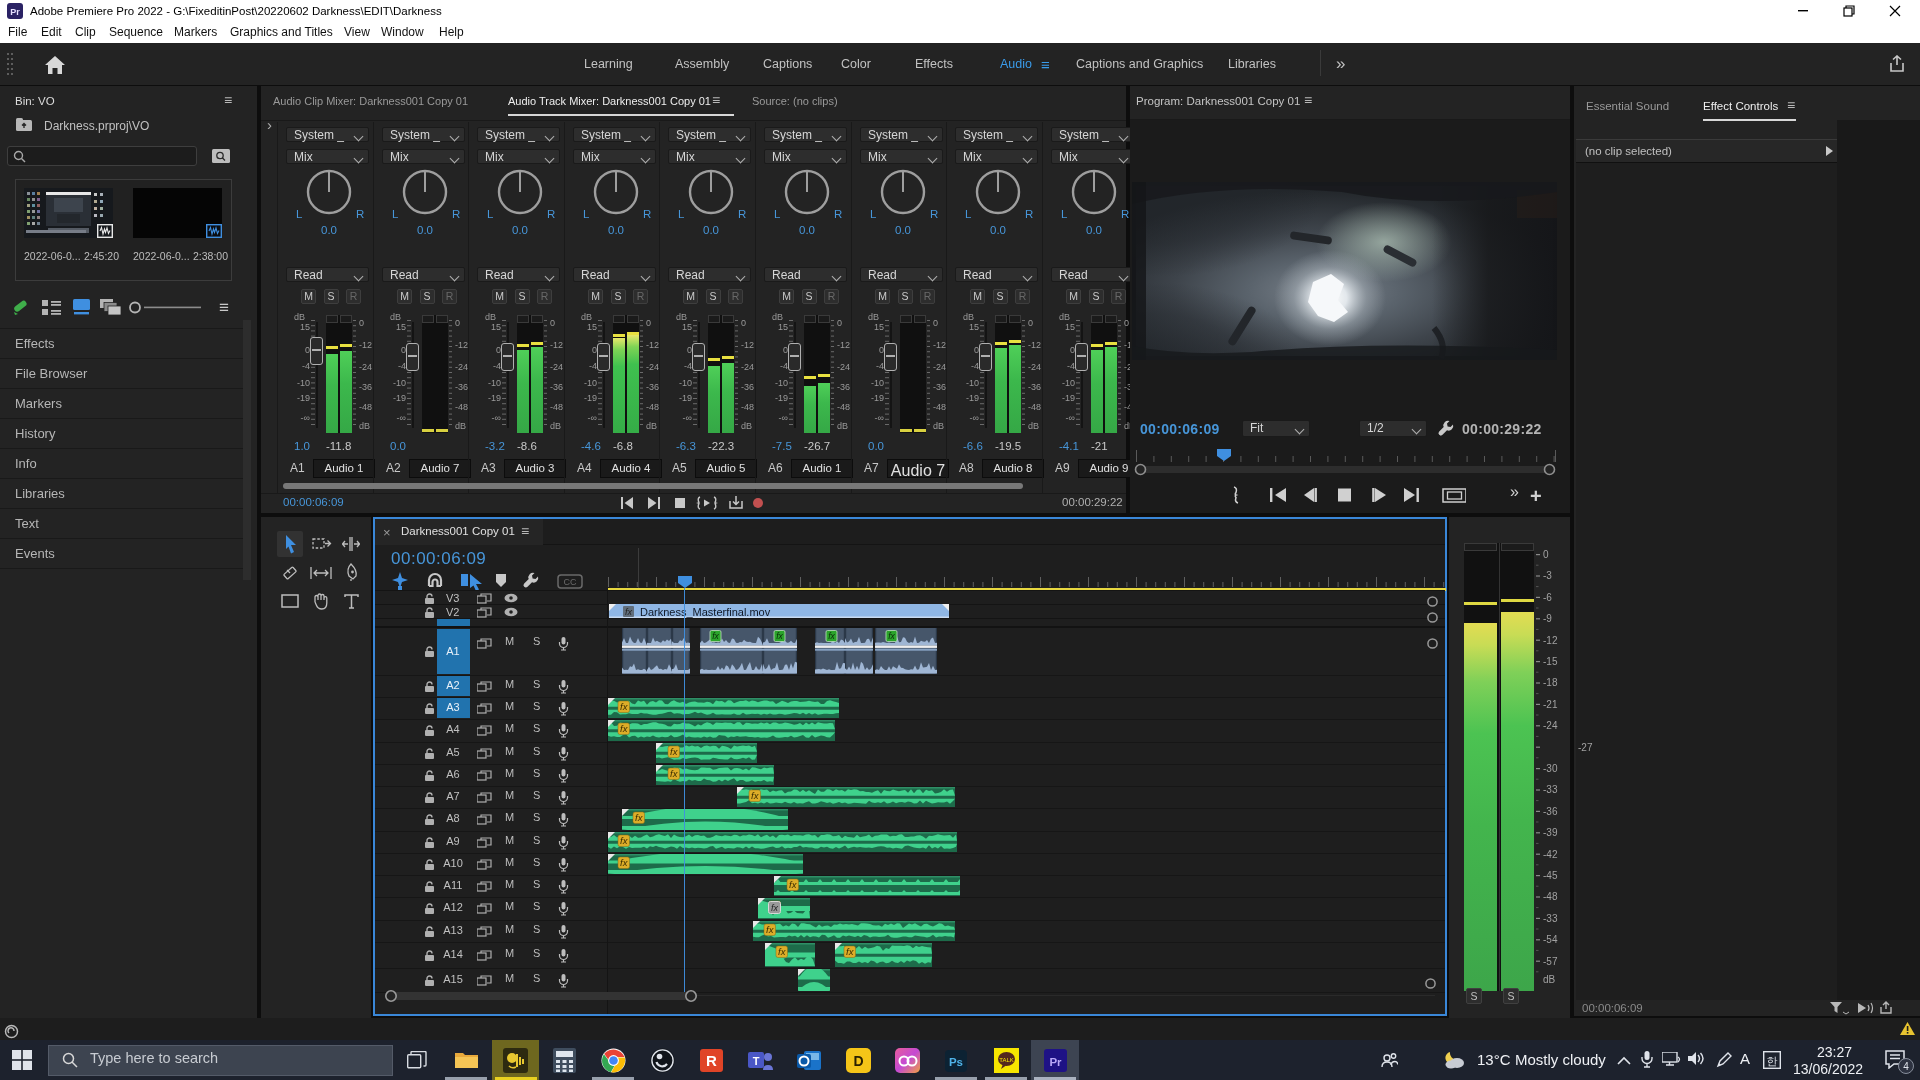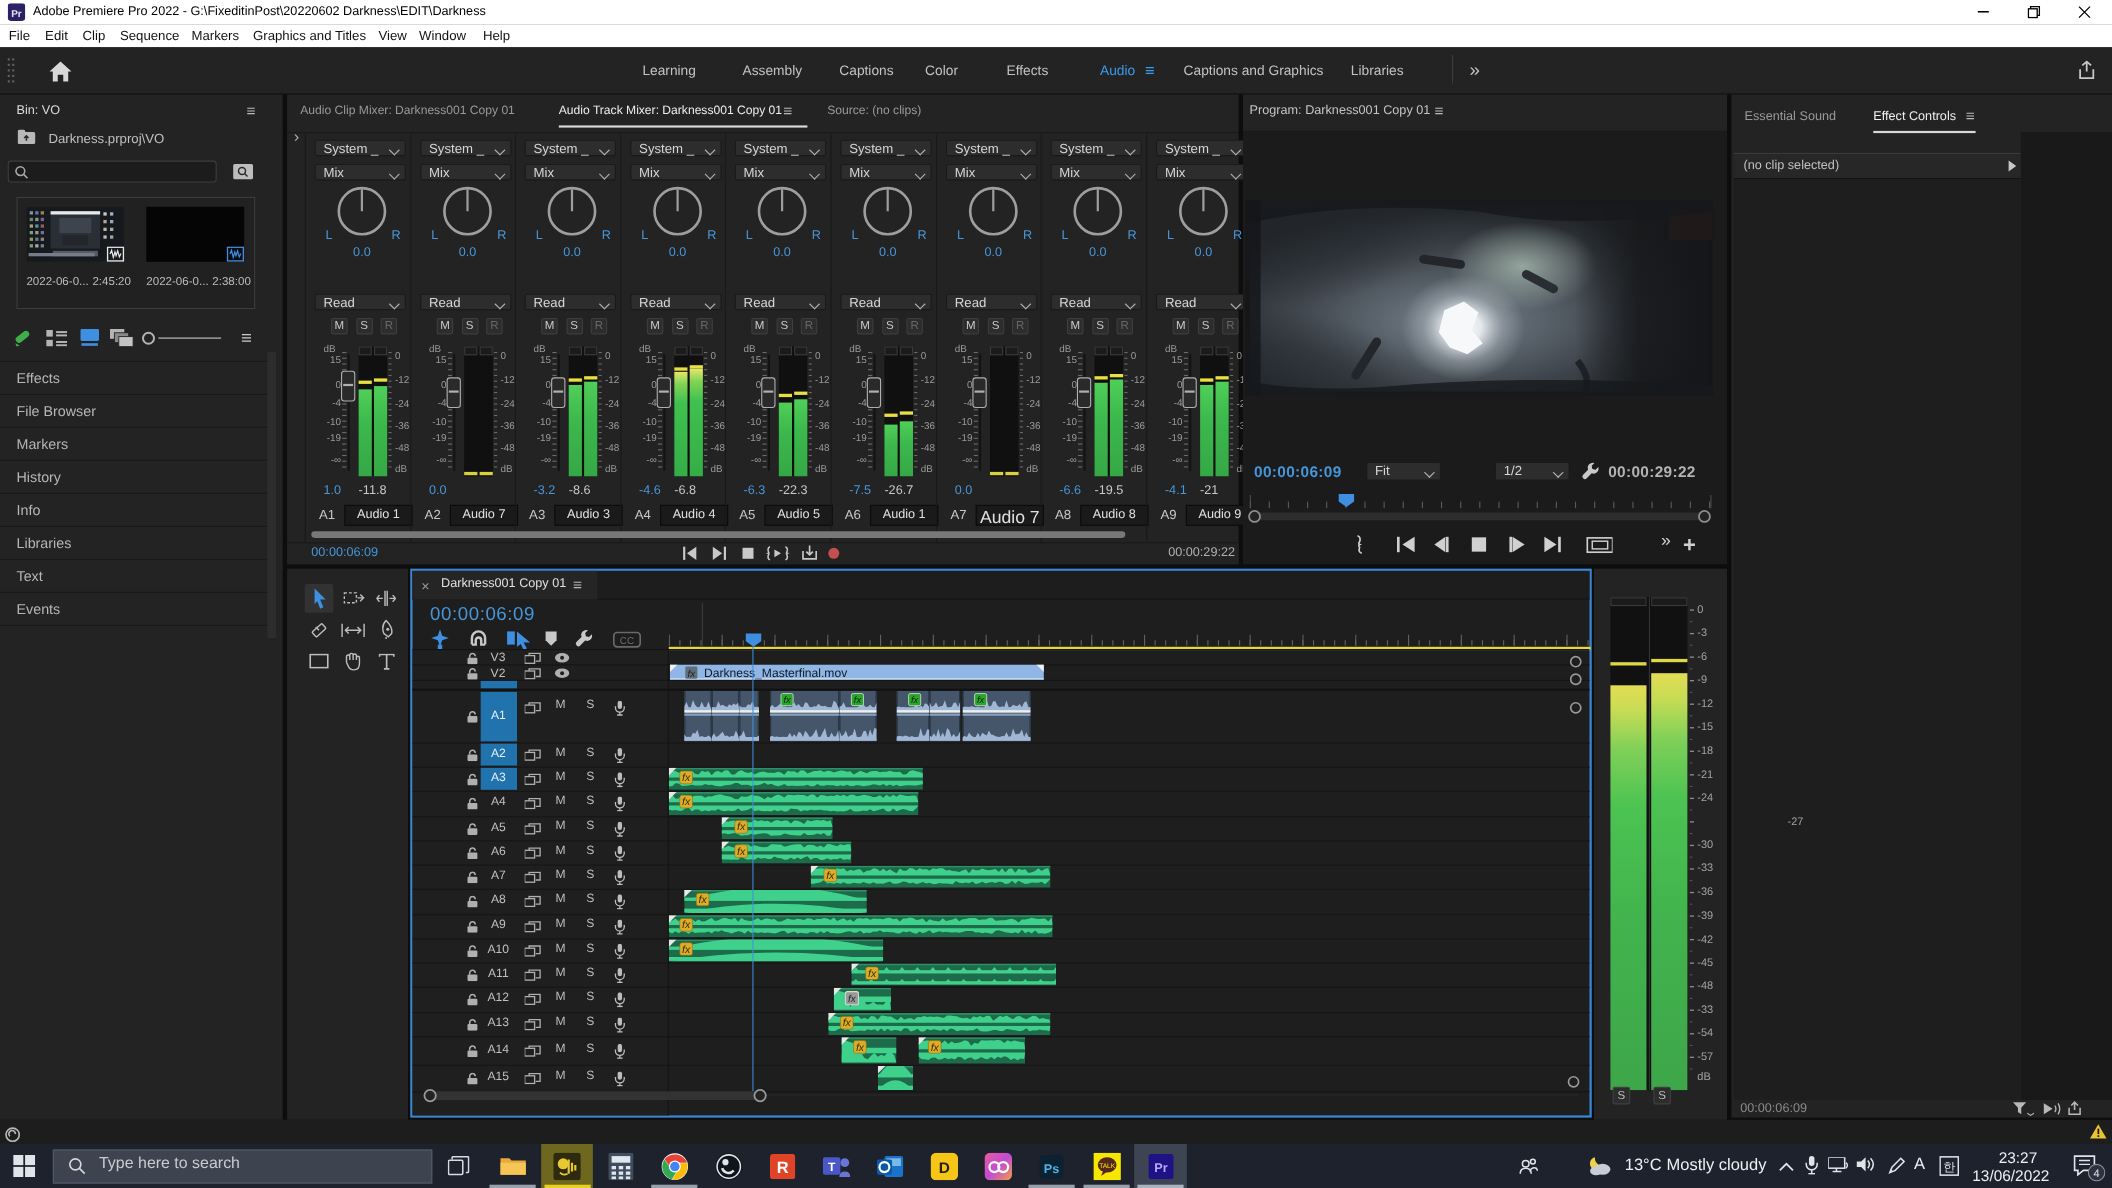--- a/index.html
+++ b/index.html
@@ -1241,21 +1241,21 @@
     </svg>
 <div class="t" style="left:1543px;top:549.0px;font-size:10px;color:#a2a2a2;">0</div>
 <div class="t" style="left:1543px;top:570.4px;font-size:10px;color:#a2a2a2;">-3</div>
 <div class="t" style="left:1543px;top:591.8px;font-size:10px;color:#a2a2a2;">-6</div>
 <div class="t" style="left:1543px;top:613.2px;font-size:10px;color:#a2a2a2;">-9</div>
 <div class="t" style="left:1543px;top:634.6px;font-size:10px;color:#a2a2a2;">-12</div>
 <div class="t" style="left:1543px;top:656.0px;font-size:10px;color:#a2a2a2;">-15</div>
 <div class="t" style="left:1543px;top:677.4px;font-size:10px;color:#a2a2a2;">-18</div>
 <div class="t" style="left:1543px;top:698.8px;font-size:10px;color:#a2a2a2;">-21</div>
 <div class="t" style="left:1543px;top:720.2px;font-size:10px;color:#a2a2a2;">-24</div>
-<div class="t" style="left:1625px;top:741.6px;font-size:10px;color:#a2a2a2;">-27</div>
+<div class="t" style="left:1578px;top:741.6px;font-size:10px;color:#a2a2a2;">-27</div>
 <div class="t" style="left:1543px;top:763.0px;font-size:10px;color:#a2a2a2;">-30</div>
 <div class="t" style="left:1543px;top:784.4px;font-size:10px;color:#a2a2a2;">-33</div>
 <div class="t" style="left:1543px;top:805.8px;font-size:10px;color:#a2a2a2;">-36</div>
 <div class="t" style="left:1543px;top:827.2px;font-size:10px;color:#a2a2a2;">-39</div>
 <div class="t" style="left:1543px;top:848.5999999999999px;font-size:10px;color:#a2a2a2;">-42</div>
 <div class="t" style="left:1543px;top:870.0px;font-size:10px;color:#a2a2a2;">-45</div>
 <div class="t" style="left:1543px;top:891.4px;font-size:10px;color:#a2a2a2;">-48</div>
 <div class="t" style="left:1543px;top:912.8px;font-size:10px;color:#a2a2a2;">-33</div>
 <div class="t" style="left:1543px;top:934.2px;font-size:10px;color:#a2a2a2;">-54</div>
 <div class="t" style="left:1543px;top:955.5999999999999px;font-size:10px;color:#a2a2a2;">-57</div>

